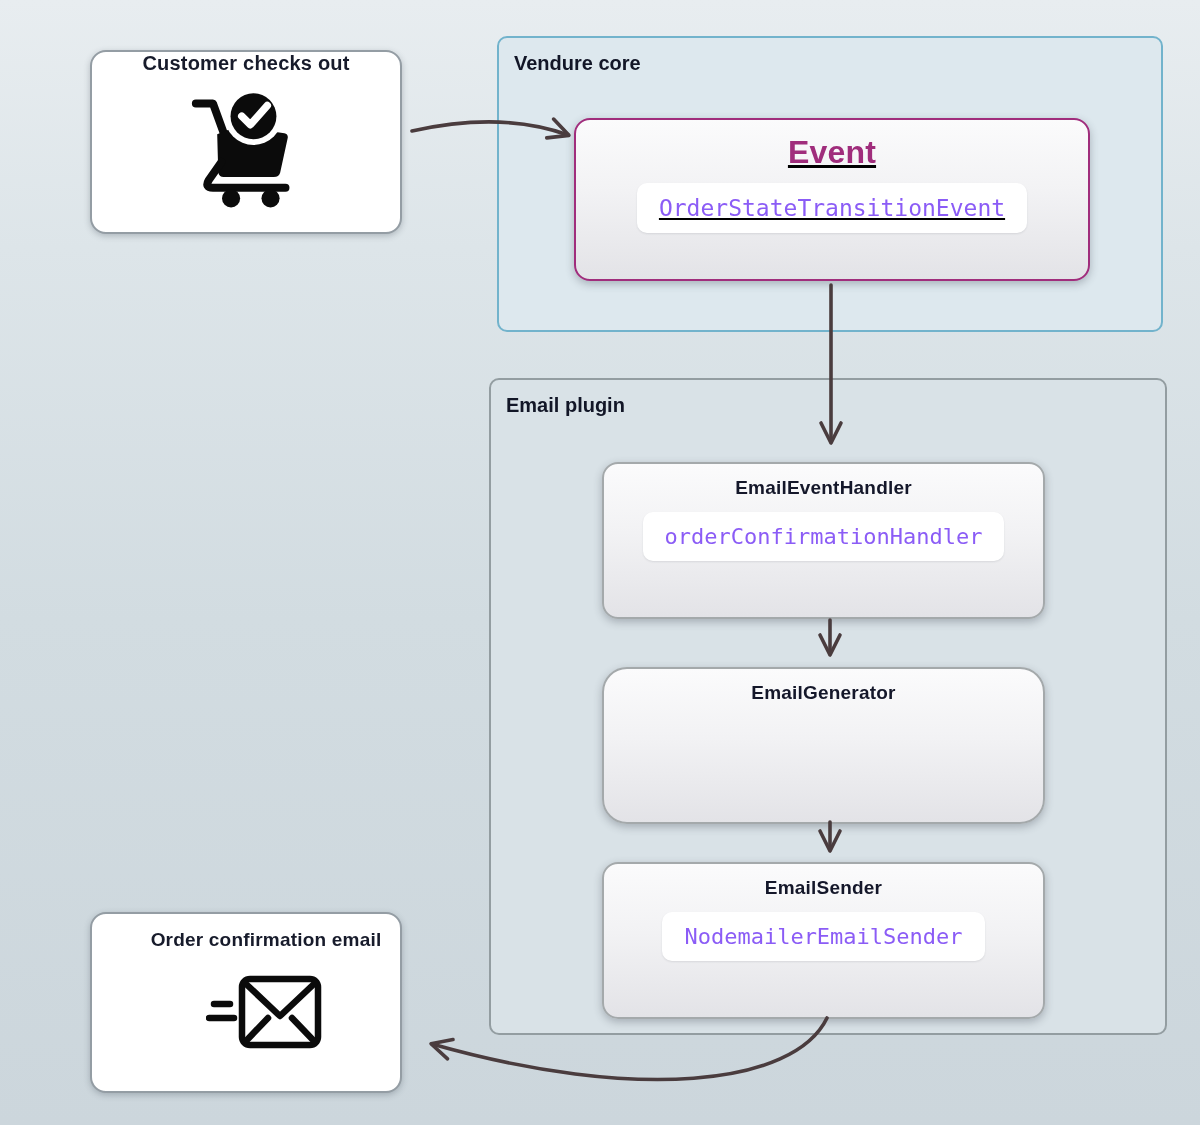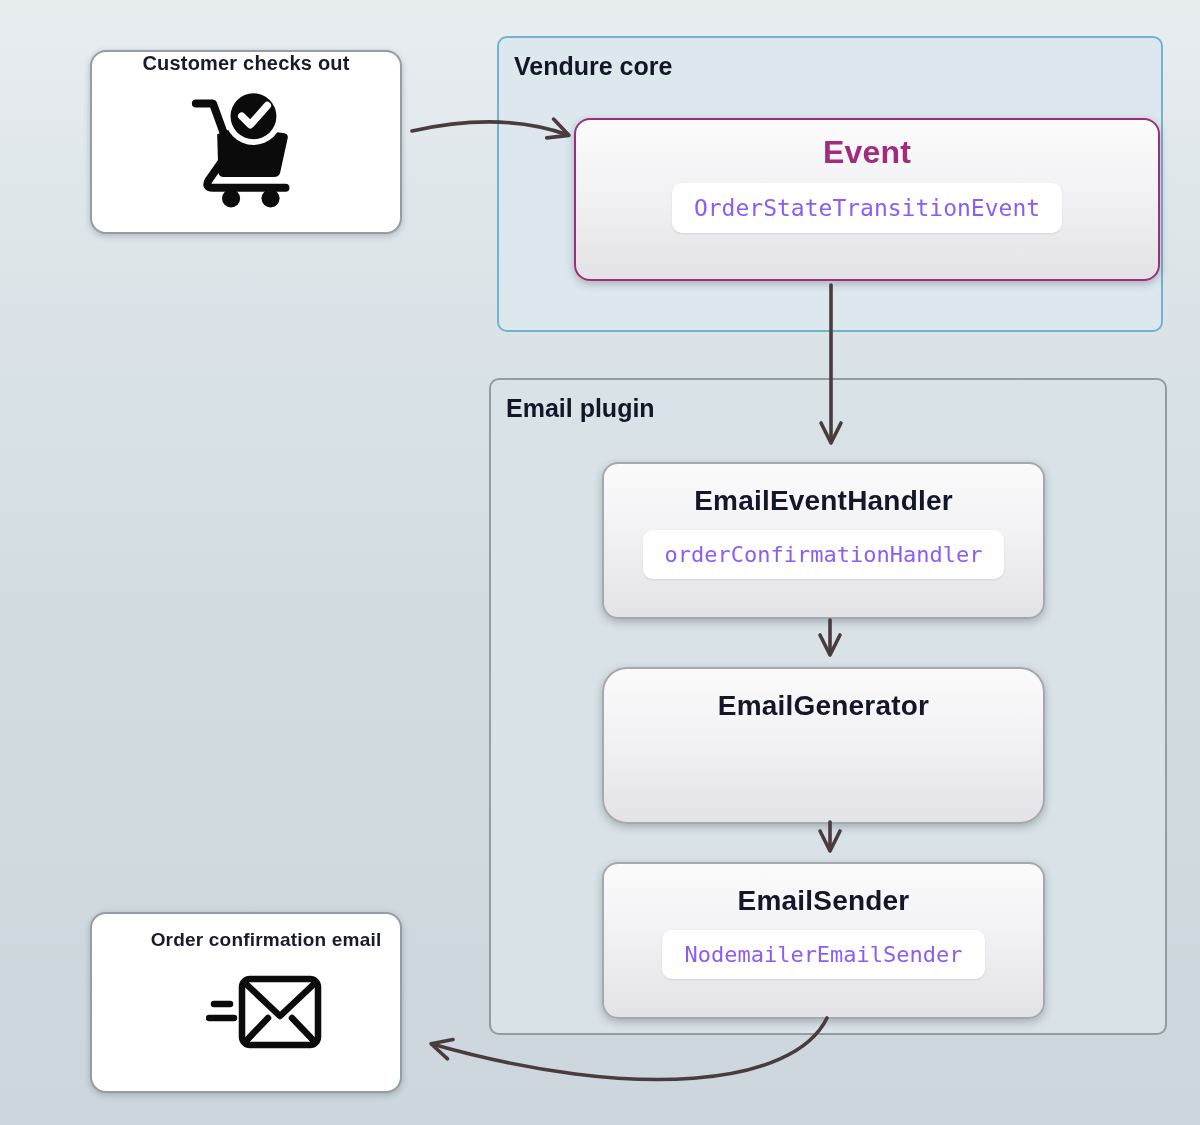--- a/index.html
+++ b/index.html
@@ -31,39 +31,39 @@
     left:497px;top:36px;width:666px;height:296px;
     background:#dde8ee;border:2px solid #72b3cc;
   }
   .container-email{
     left:489px;top:378px;width:678px;height:657px;
     background:#d9e2e7;border:2px solid #939d a1;
     border:2px solid #939da1;
   }
   .container-label{
     position:absolute;left:15px;top:14px;
-    font-size:25px;font-weight:bold;color:#121627;
+    font-size:20px;font-weight:bold;color:#121627;
   }
 
   
   .node{
     position:absolute;
     border-radius:16px;
     background:linear-gradient(180deg,#fbfbfc 0%,#f2f2f4 45%,#e3e3e7 100%);
     box-shadow:0 3px 8px rgba(48,54,66,.30);
     display:flex;flex-direction:column;align-items:center;
     box-sizing:border-box;
   }
-  .node-event{left:75px;top:80px;width:586px;height:163px;border:2.5px solid #a02d7c;}
+  .node-event{left:75px;top:80px;width:516px;height:163px;border:2.5px solid #a02d7c;text-decoration:underline;}
   .node-event .node-title{color:#a02d7c;font-size:32px;margin-top:14px;}
   .node-email{left:111px;width:443px;height:157px;border:2px solid #a4a9ab;}
   .node-handler{top:82px;}
   .node-generator{top:287px;border-radius:25px;}
   .node-sender{top:482px;}
-  .node-title{font-weight:bold;font-size:28px;color:#14172a;margin-top:21px;letter-spacing:.2px;}
+  .node-title{font-weight:bold;font-size:19px;color:#14172a;margin-top:13px;letter-spacing:.2px;}
   .code-pill{
     margin-top:13px;
     background:#ffffff;
     border-radius:10px;
     padding:12px 22px;
     font-family:"DejaVu Sans Mono",monospace;
     font-size:22px;
     color:#8b5cf6;
     white-space:nowrap;
     box-shadow:0 1px 2px rgba(60,65,75,.12);

